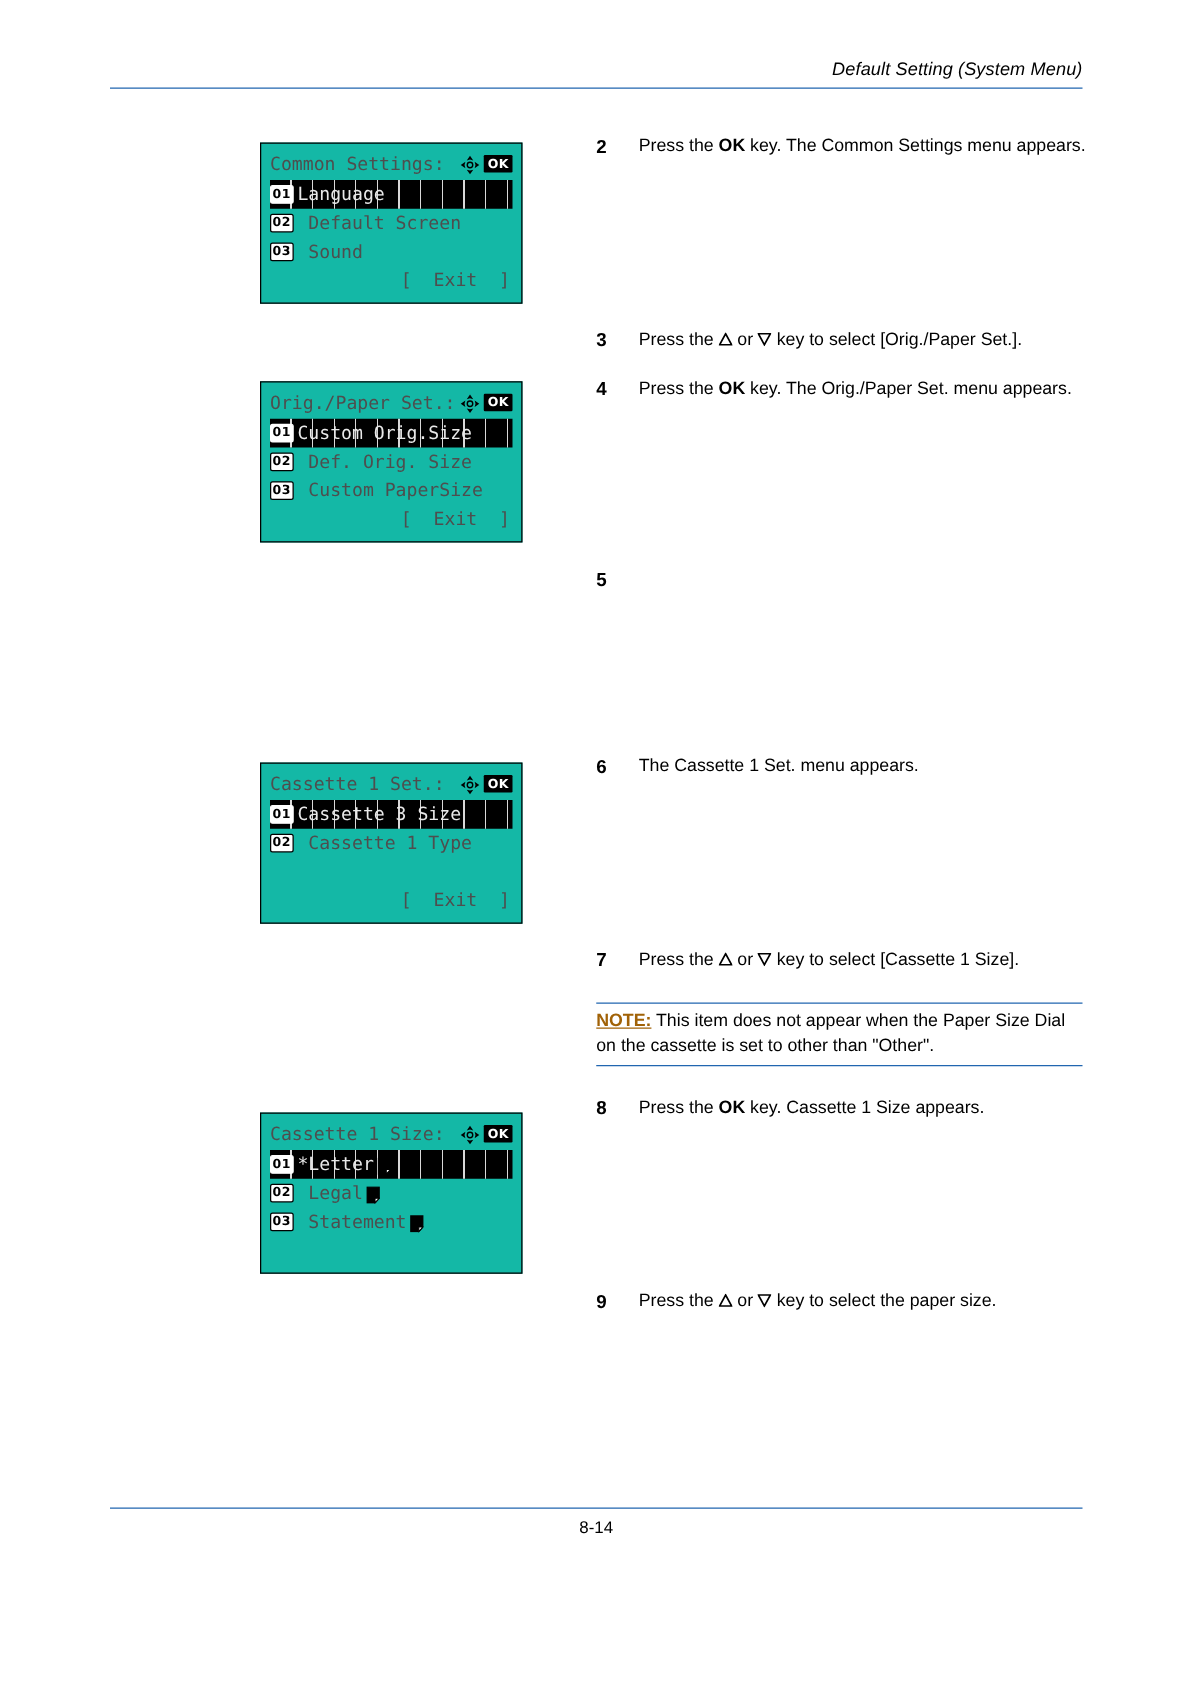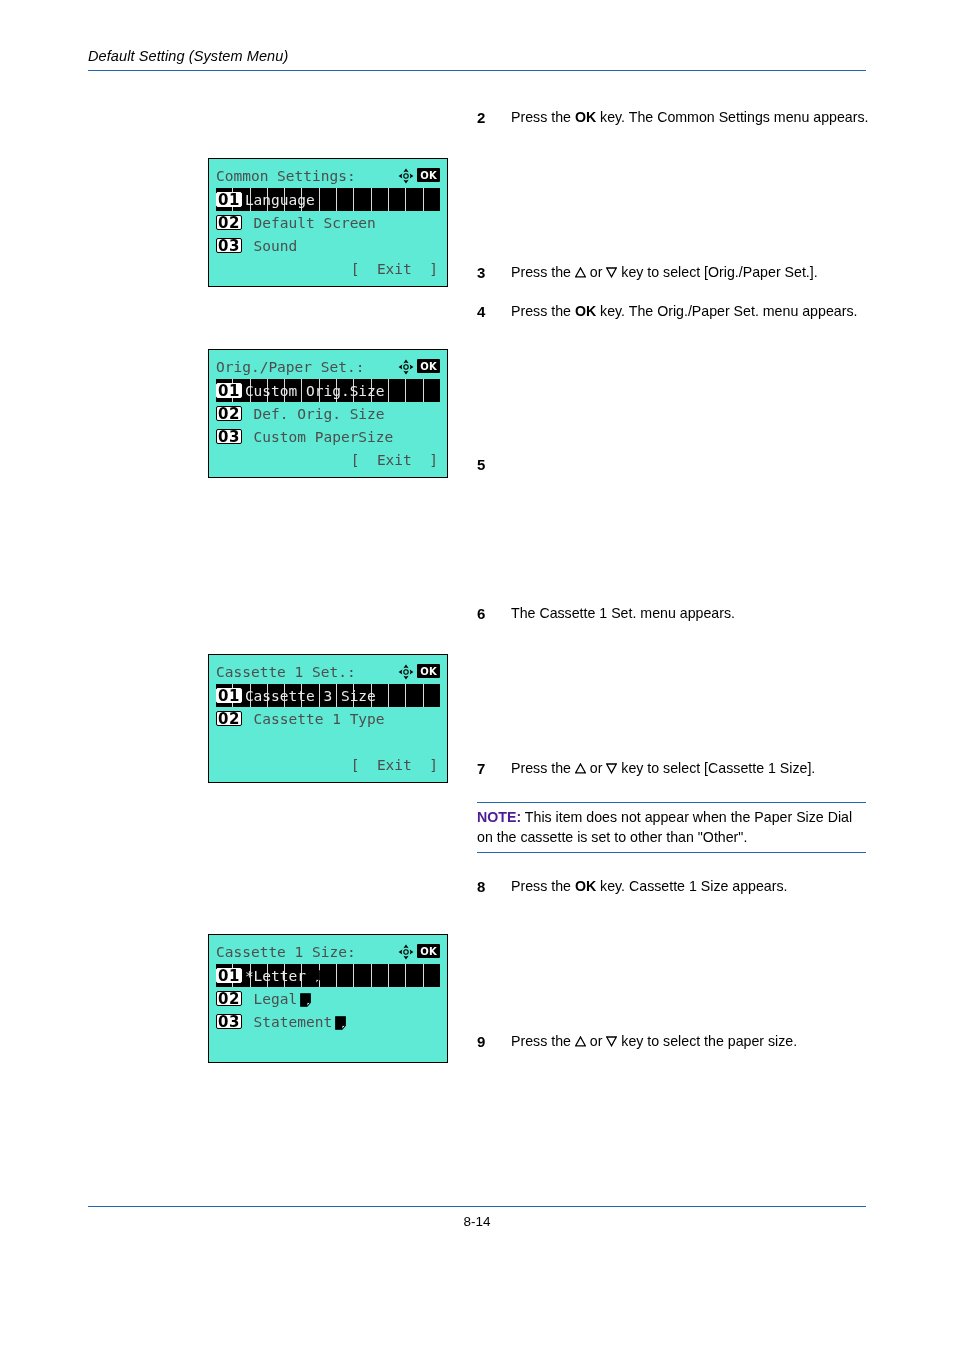--- a/index.html
+++ b/index.html
@@ -17,21 +17,21 @@
   }
 
   
   #page-header {
     position: absolute;
     left: 88px;
     top: 48px;
     width: 778px;
   }
   #page-header .hdr-text {
-    text-align: left;
+    text-align: right;
     font-style: italic;
     font-size: 14.5px;
     letter-spacing: .1px;
     color: #000;
     padding-bottom: 6px;
   }
   #page-header .hdr-rule {
     border-top: 1.6px solid #2166b0;
     width: 100%;
   }
@@ -49,30 +49,29 @@
   }
   #page-footer .ftr-text {
     text-align: center;
     font-size: 13.5px;
     padding-top: 7px;
   }
 
   
   .lcd {
     position: absolute;
-    width: 240px;
+    width: 210px;
     border: 1.4px solid #000;
-    background: #5eead4;
+    background: #14b8a6;
     box-sizing: border-box;
     padding: 6px 7px 6px 7px;
     font-family: "DejaVu Sans Mono", "Liberation Mono", monospace;
     font-size: 14.5px;
     line-height: 22px;
     color: #4e4e4e;
-    margin-top: 44px;
   }
   .lcd-title {
     display: flex;
     align-items: center;
     white-space: pre;
     height: 22px;
     margin-bottom: 1px;
   }
   .lcd-title .t-text { flex: 0 0 auto; }
   .lcd-title .t-spacer { flex: 1 1 auto; }
@@ -135,21 +134,21 @@
     align-items: center;
     white-space: pre;
   }
 
   .numbadge {
     display: inline-block;
     border: 1.3px solid #000;
     background: #fff;
     color: #000;
     font-family: "DejaVu Sans", sans-serif;
-    font-size: 15px;
+    font-size: 10px;
     font-weight: bold;
     line-height: 12px;
     height: 12px;
     min-width: 13px;
     text-align: center;
     padding: 1px 1px 0 1px;
     border-radius: 2px;
     margin-right: 3px;
     letter-spacing: .5px;
     flex: 0 0 auto;
@@ -227,22 +226,23 @@
   }
   #note-block .note-rule {
     border-top: 1.5px solid #2166b0;
   }
   #note-block .note-text {
     font-size: 14.2px;
     line-height: 19.5px;
     padding: 5px 0 5px 0;
   }
   #note-block .note-label {
-    color: #4c1d95;
+    color: #a16207;
     font-weight: bold;
+    text-decoration: underline;
   }
 </style>
 </head>
 <body>
 
 <div id="page-header">
   <div class="hdr-text">Default Setting (System Menu)</div>
   <div class="hdr-rule"></div>
 </div>
 

